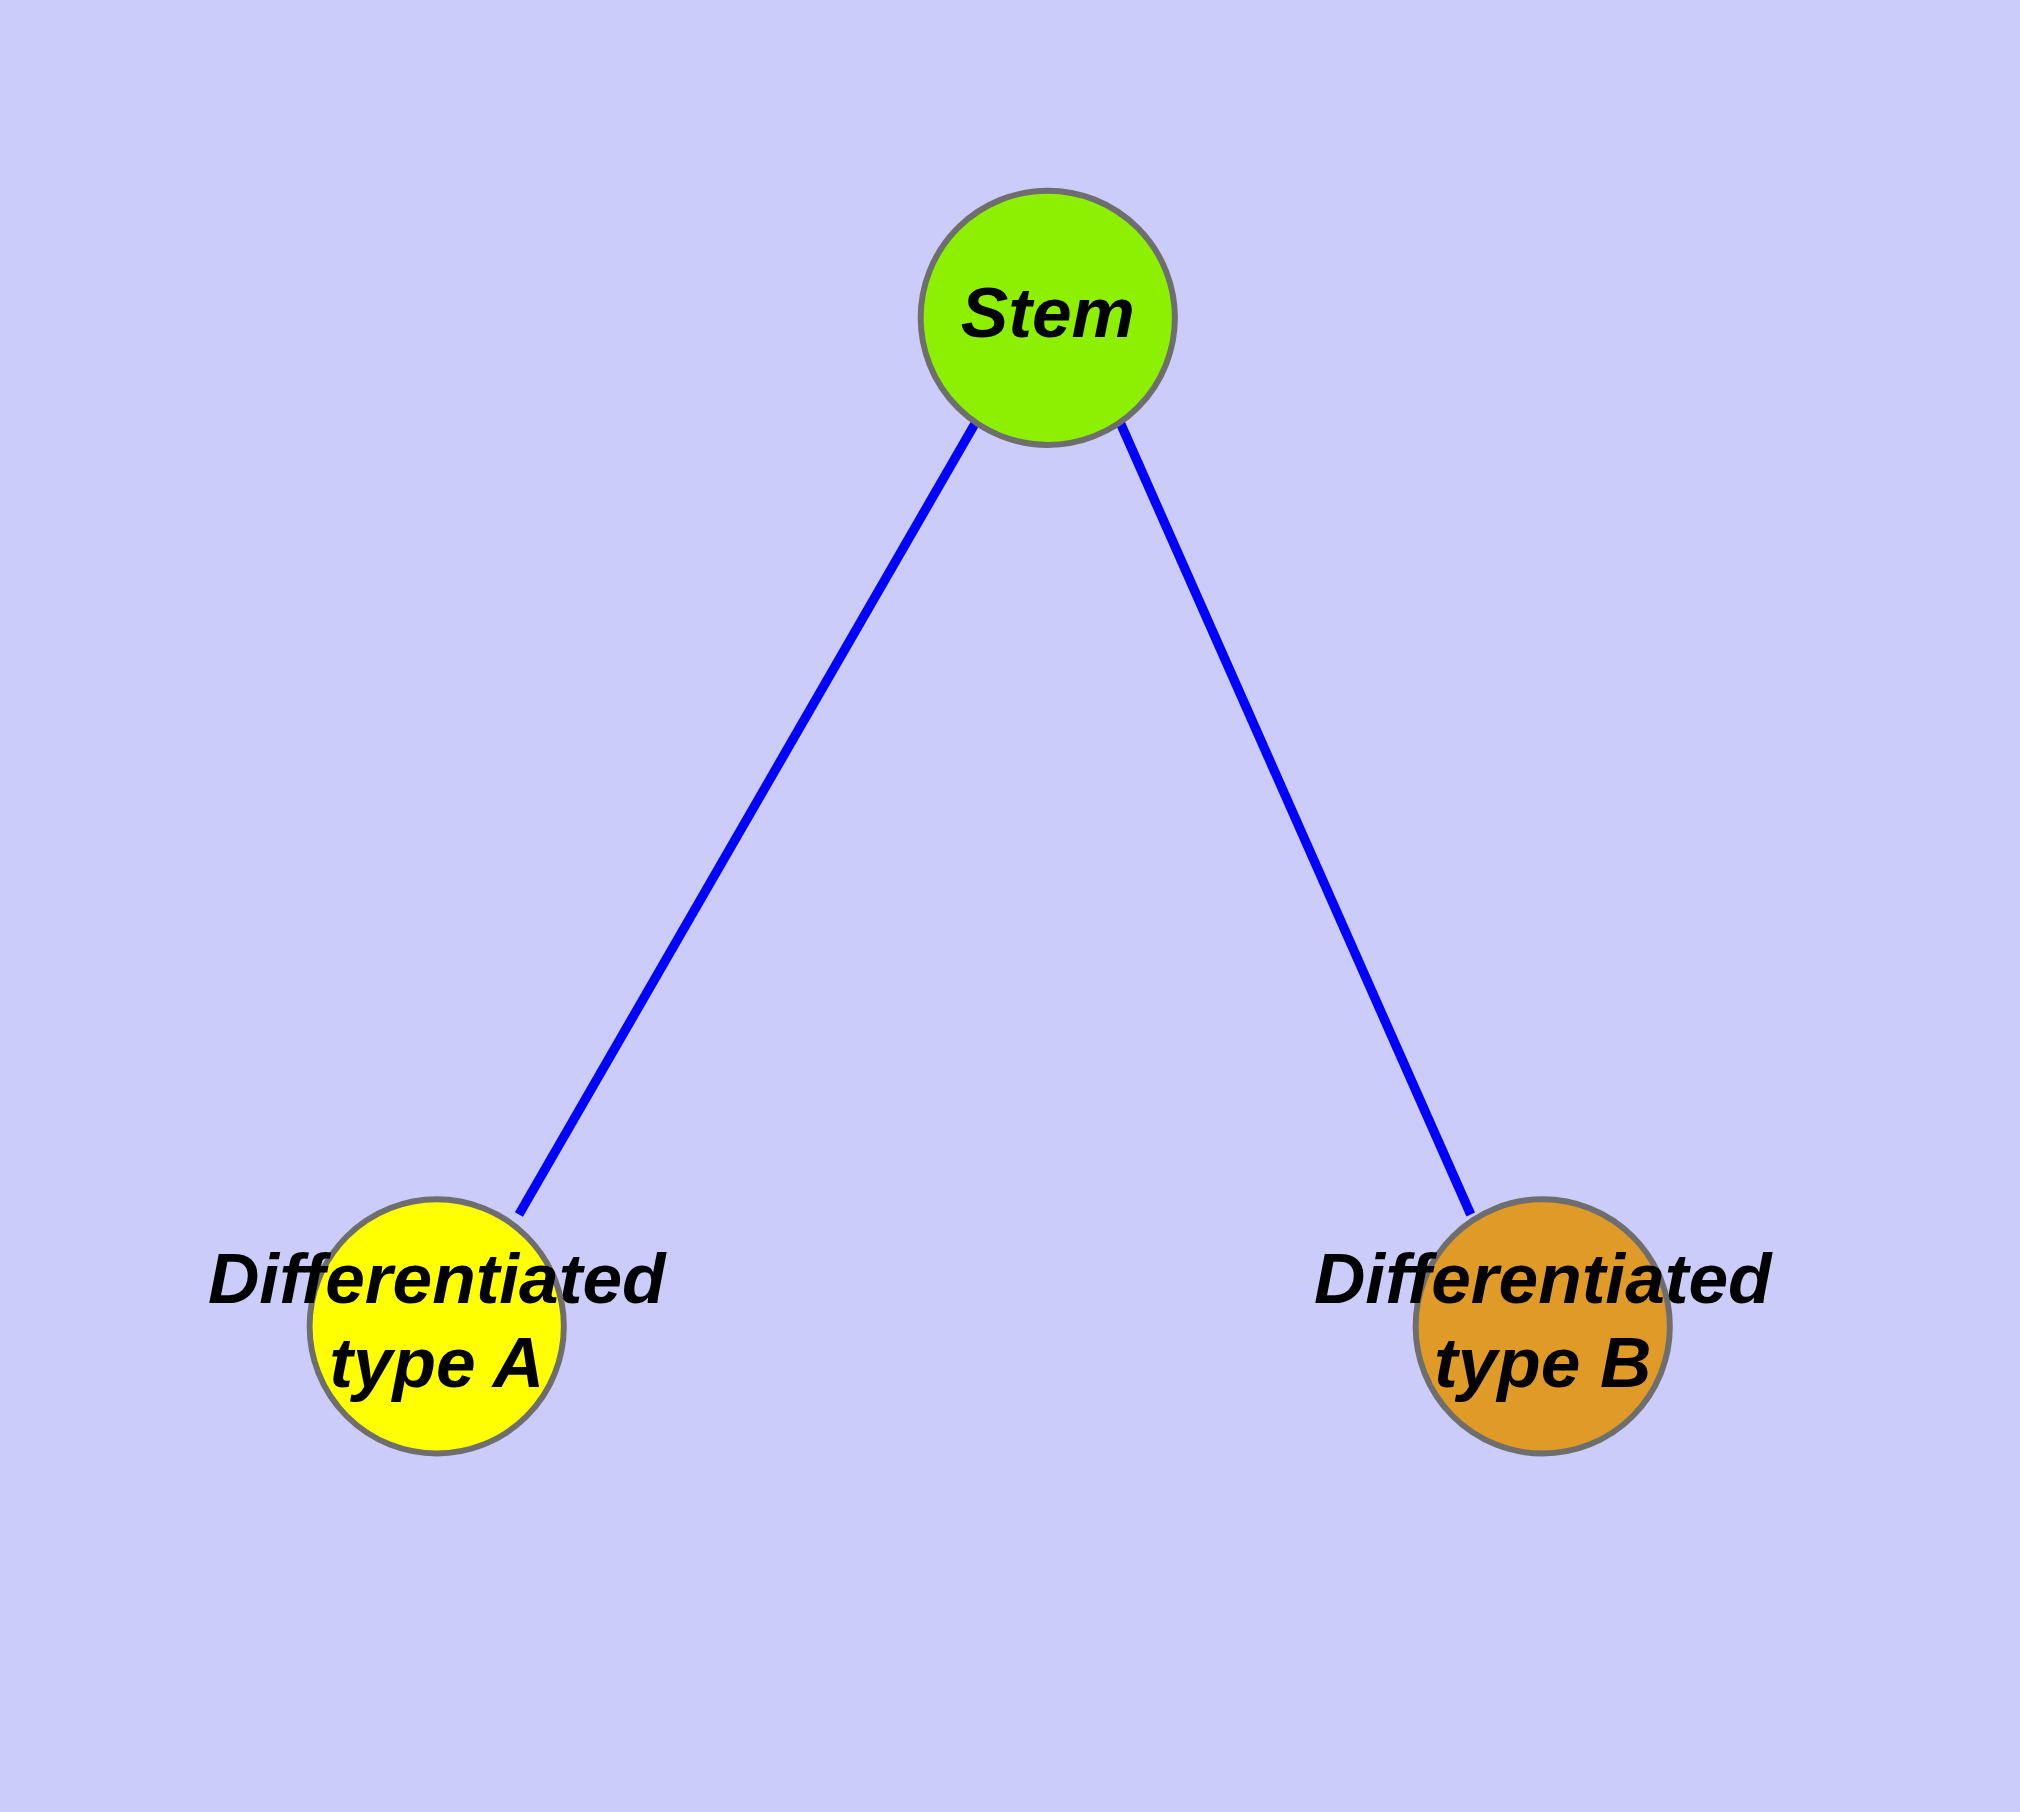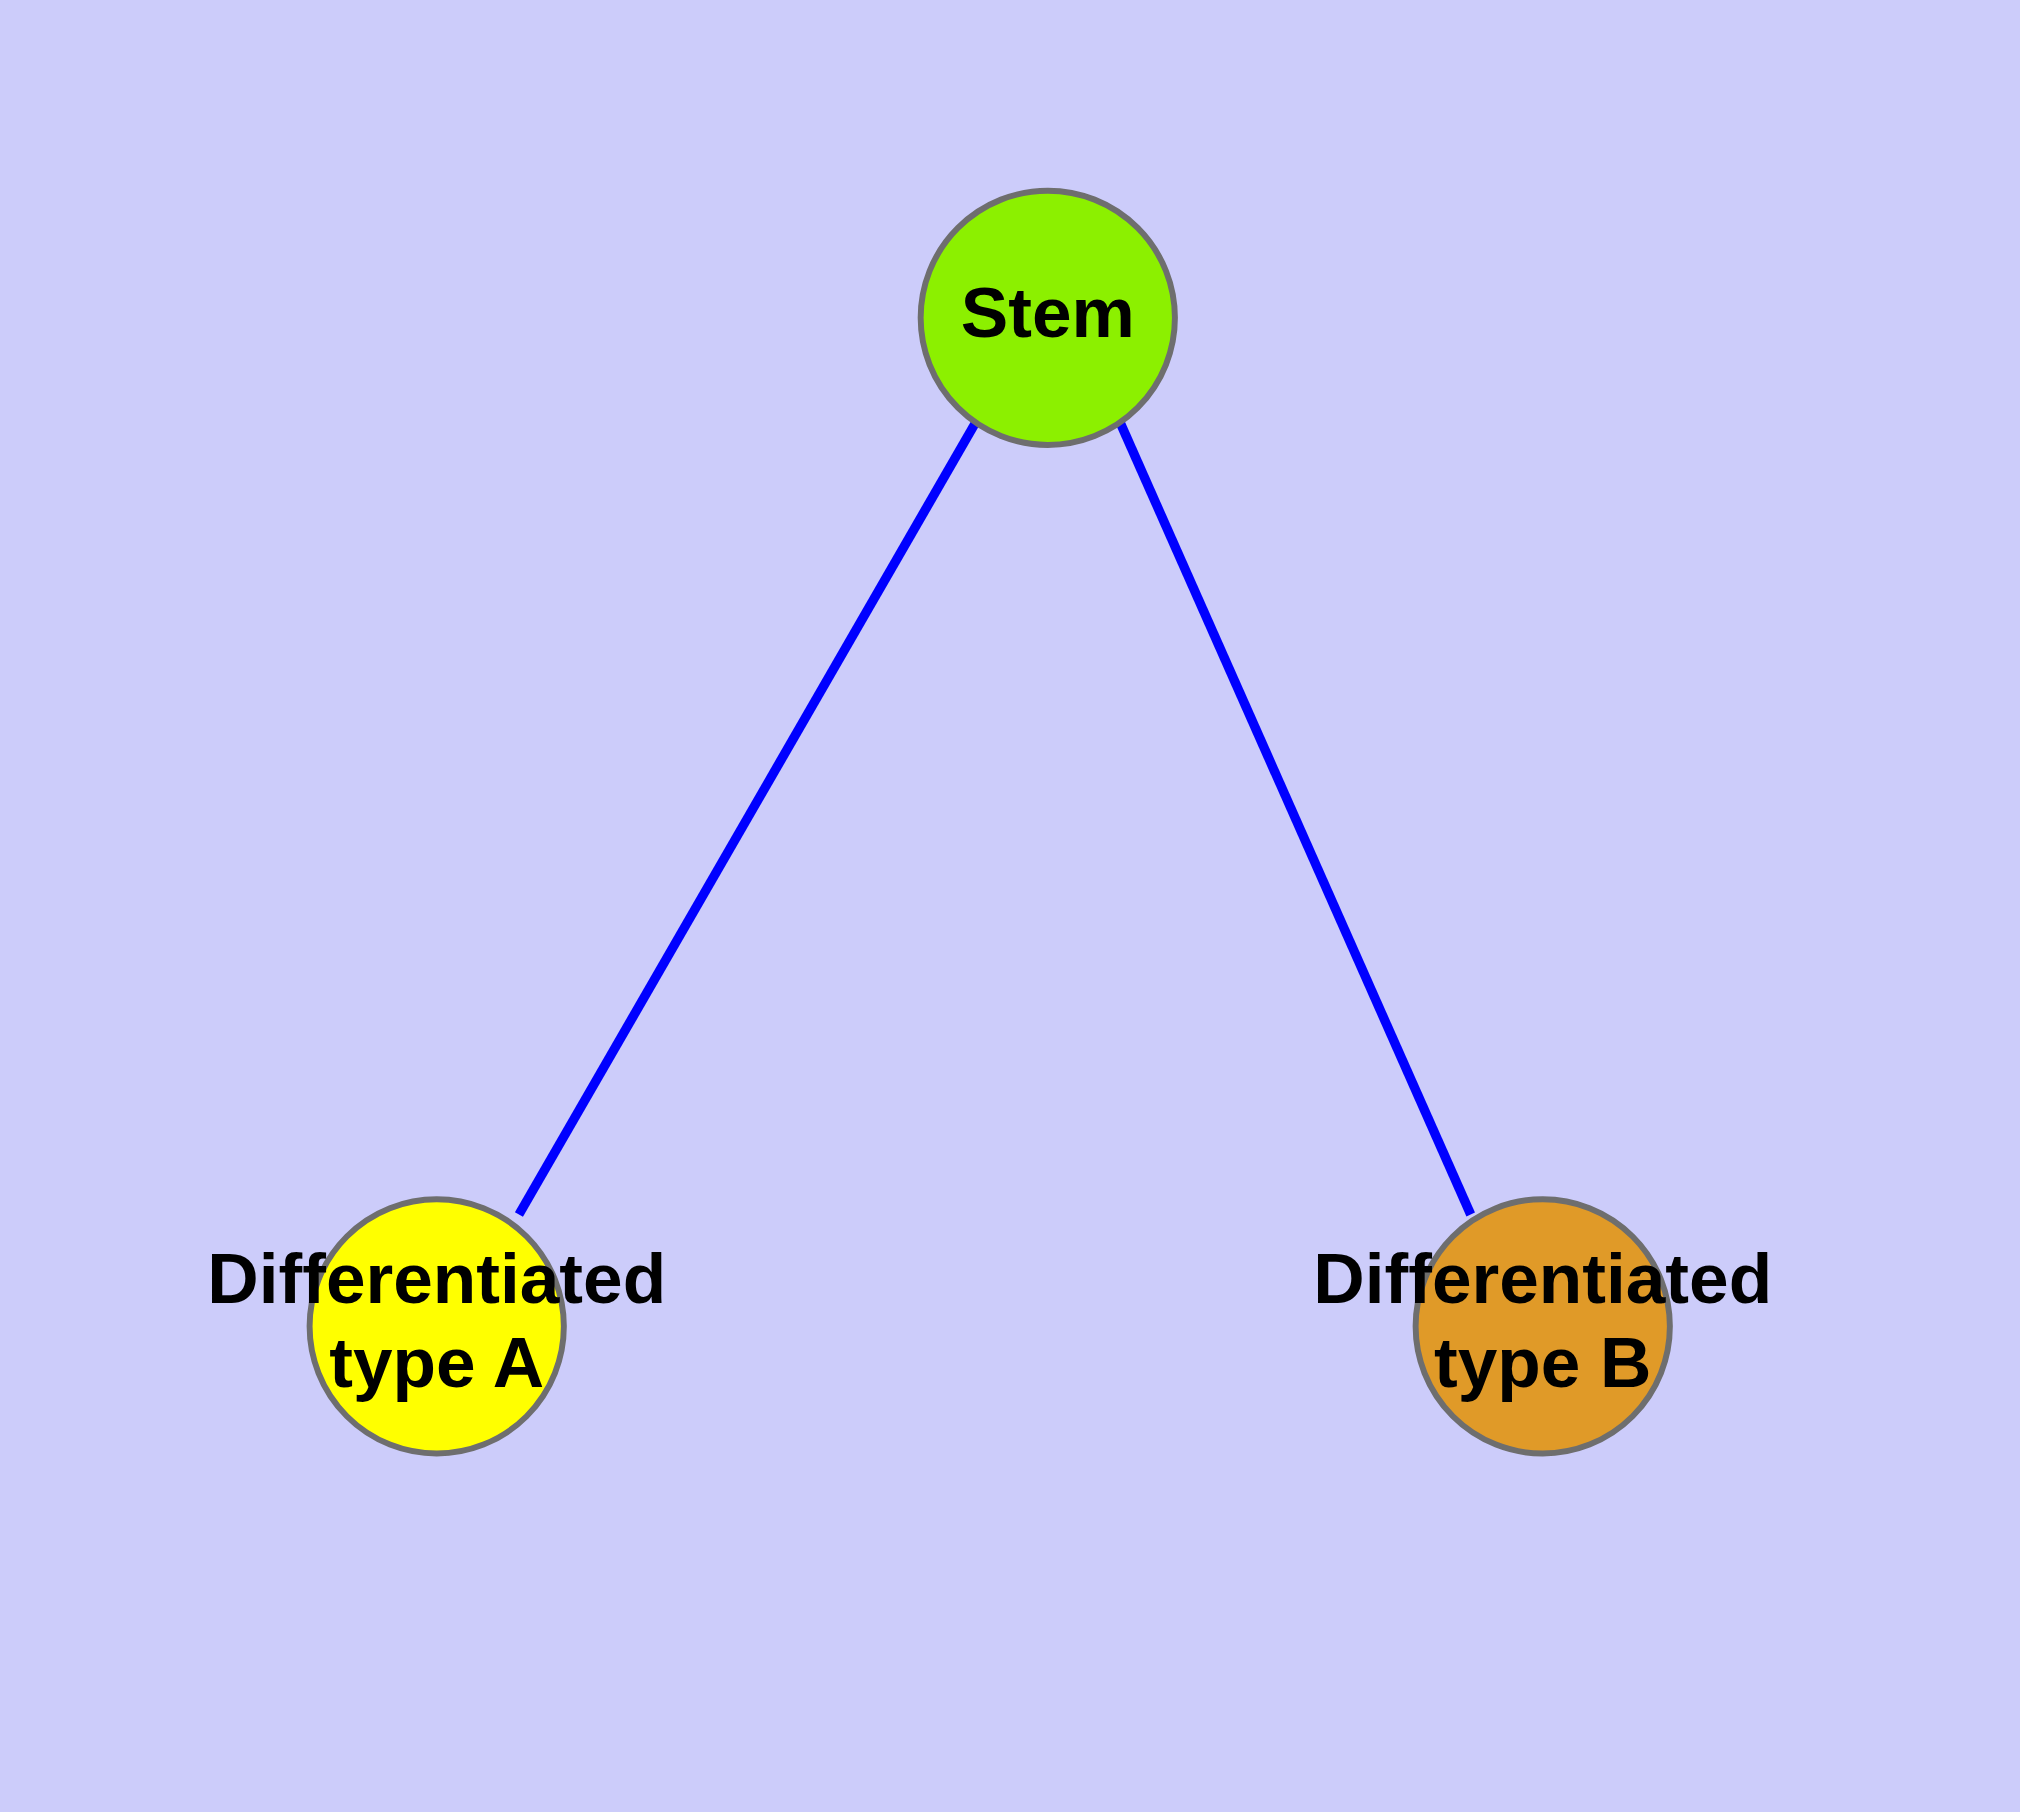--- a/index.html
+++ b/index.html
@@ -8,20 +8,21 @@
   }
   body {
     font-family: "Liberation Sans", sans-serif;
     background: #ffffff;
   }
   #canvas {
     position: relative;
     width: 2021px;
     height: 1812px;
     overflow: hidden;
+    font-style: italic;
   }
   #graph-svg {
     position: absolute;
     top: 0;
     left: 0;
     width: 2021px;
     height: 1812px;
     display: block;
   }
   .node-label {

